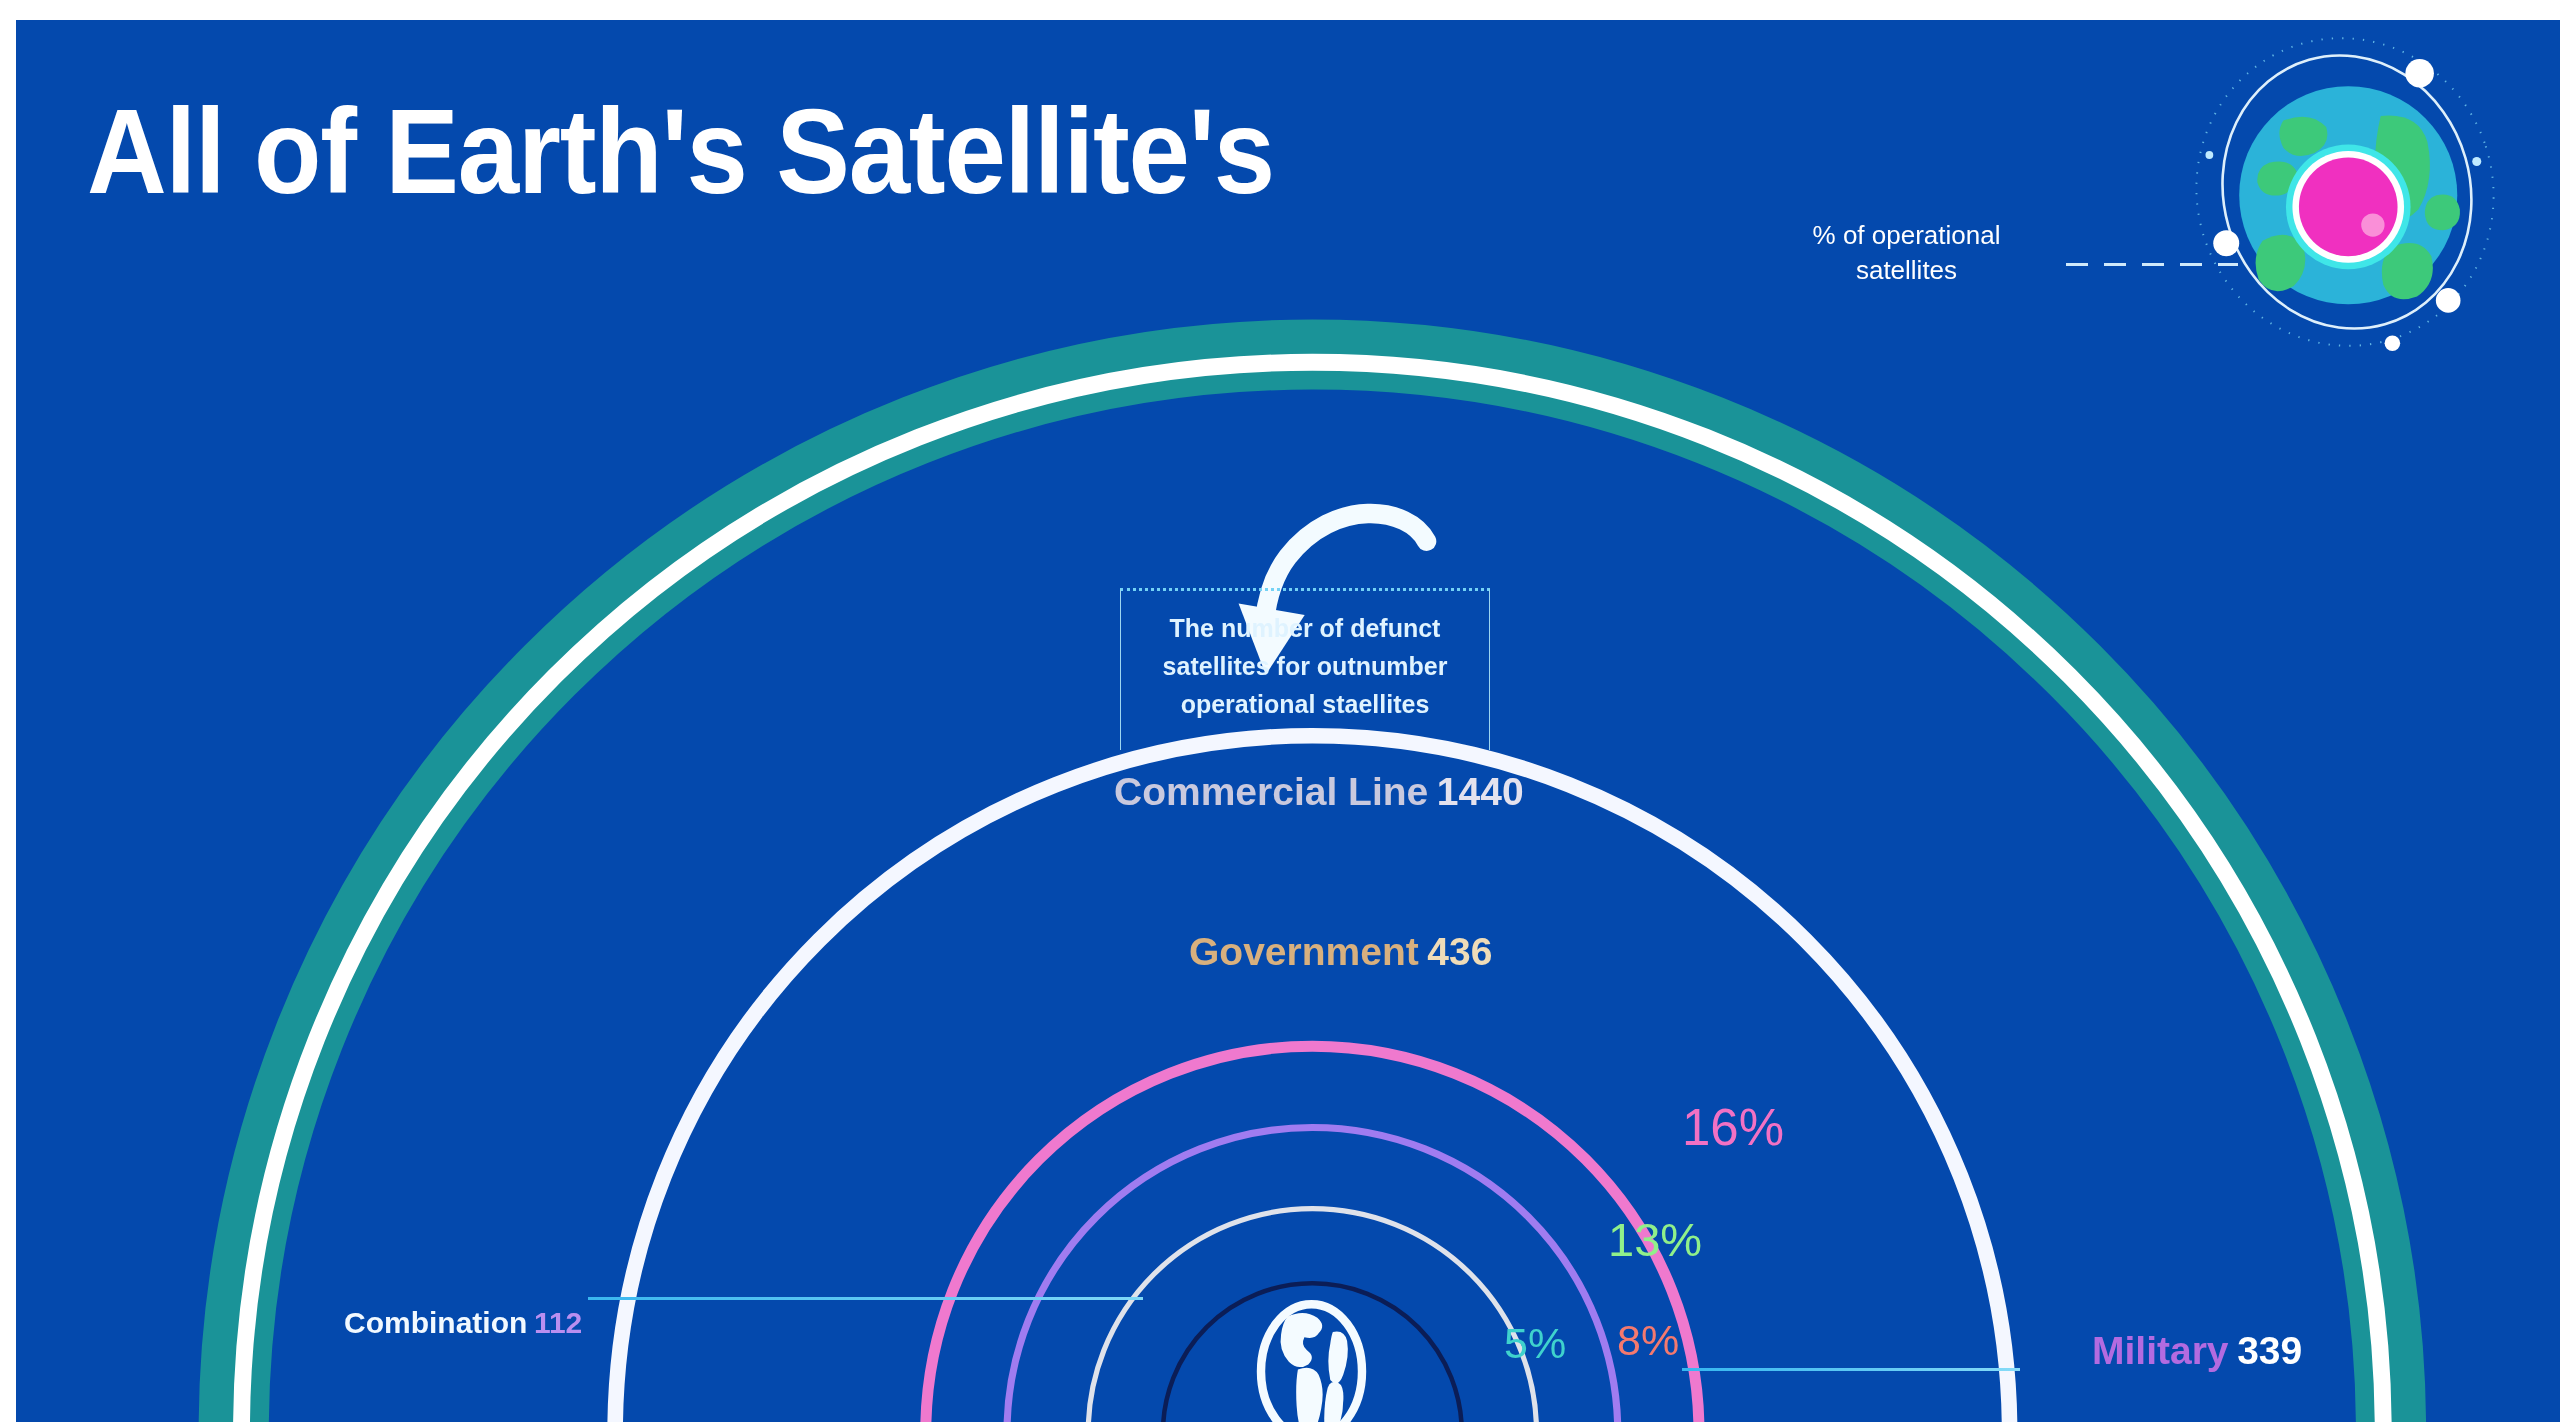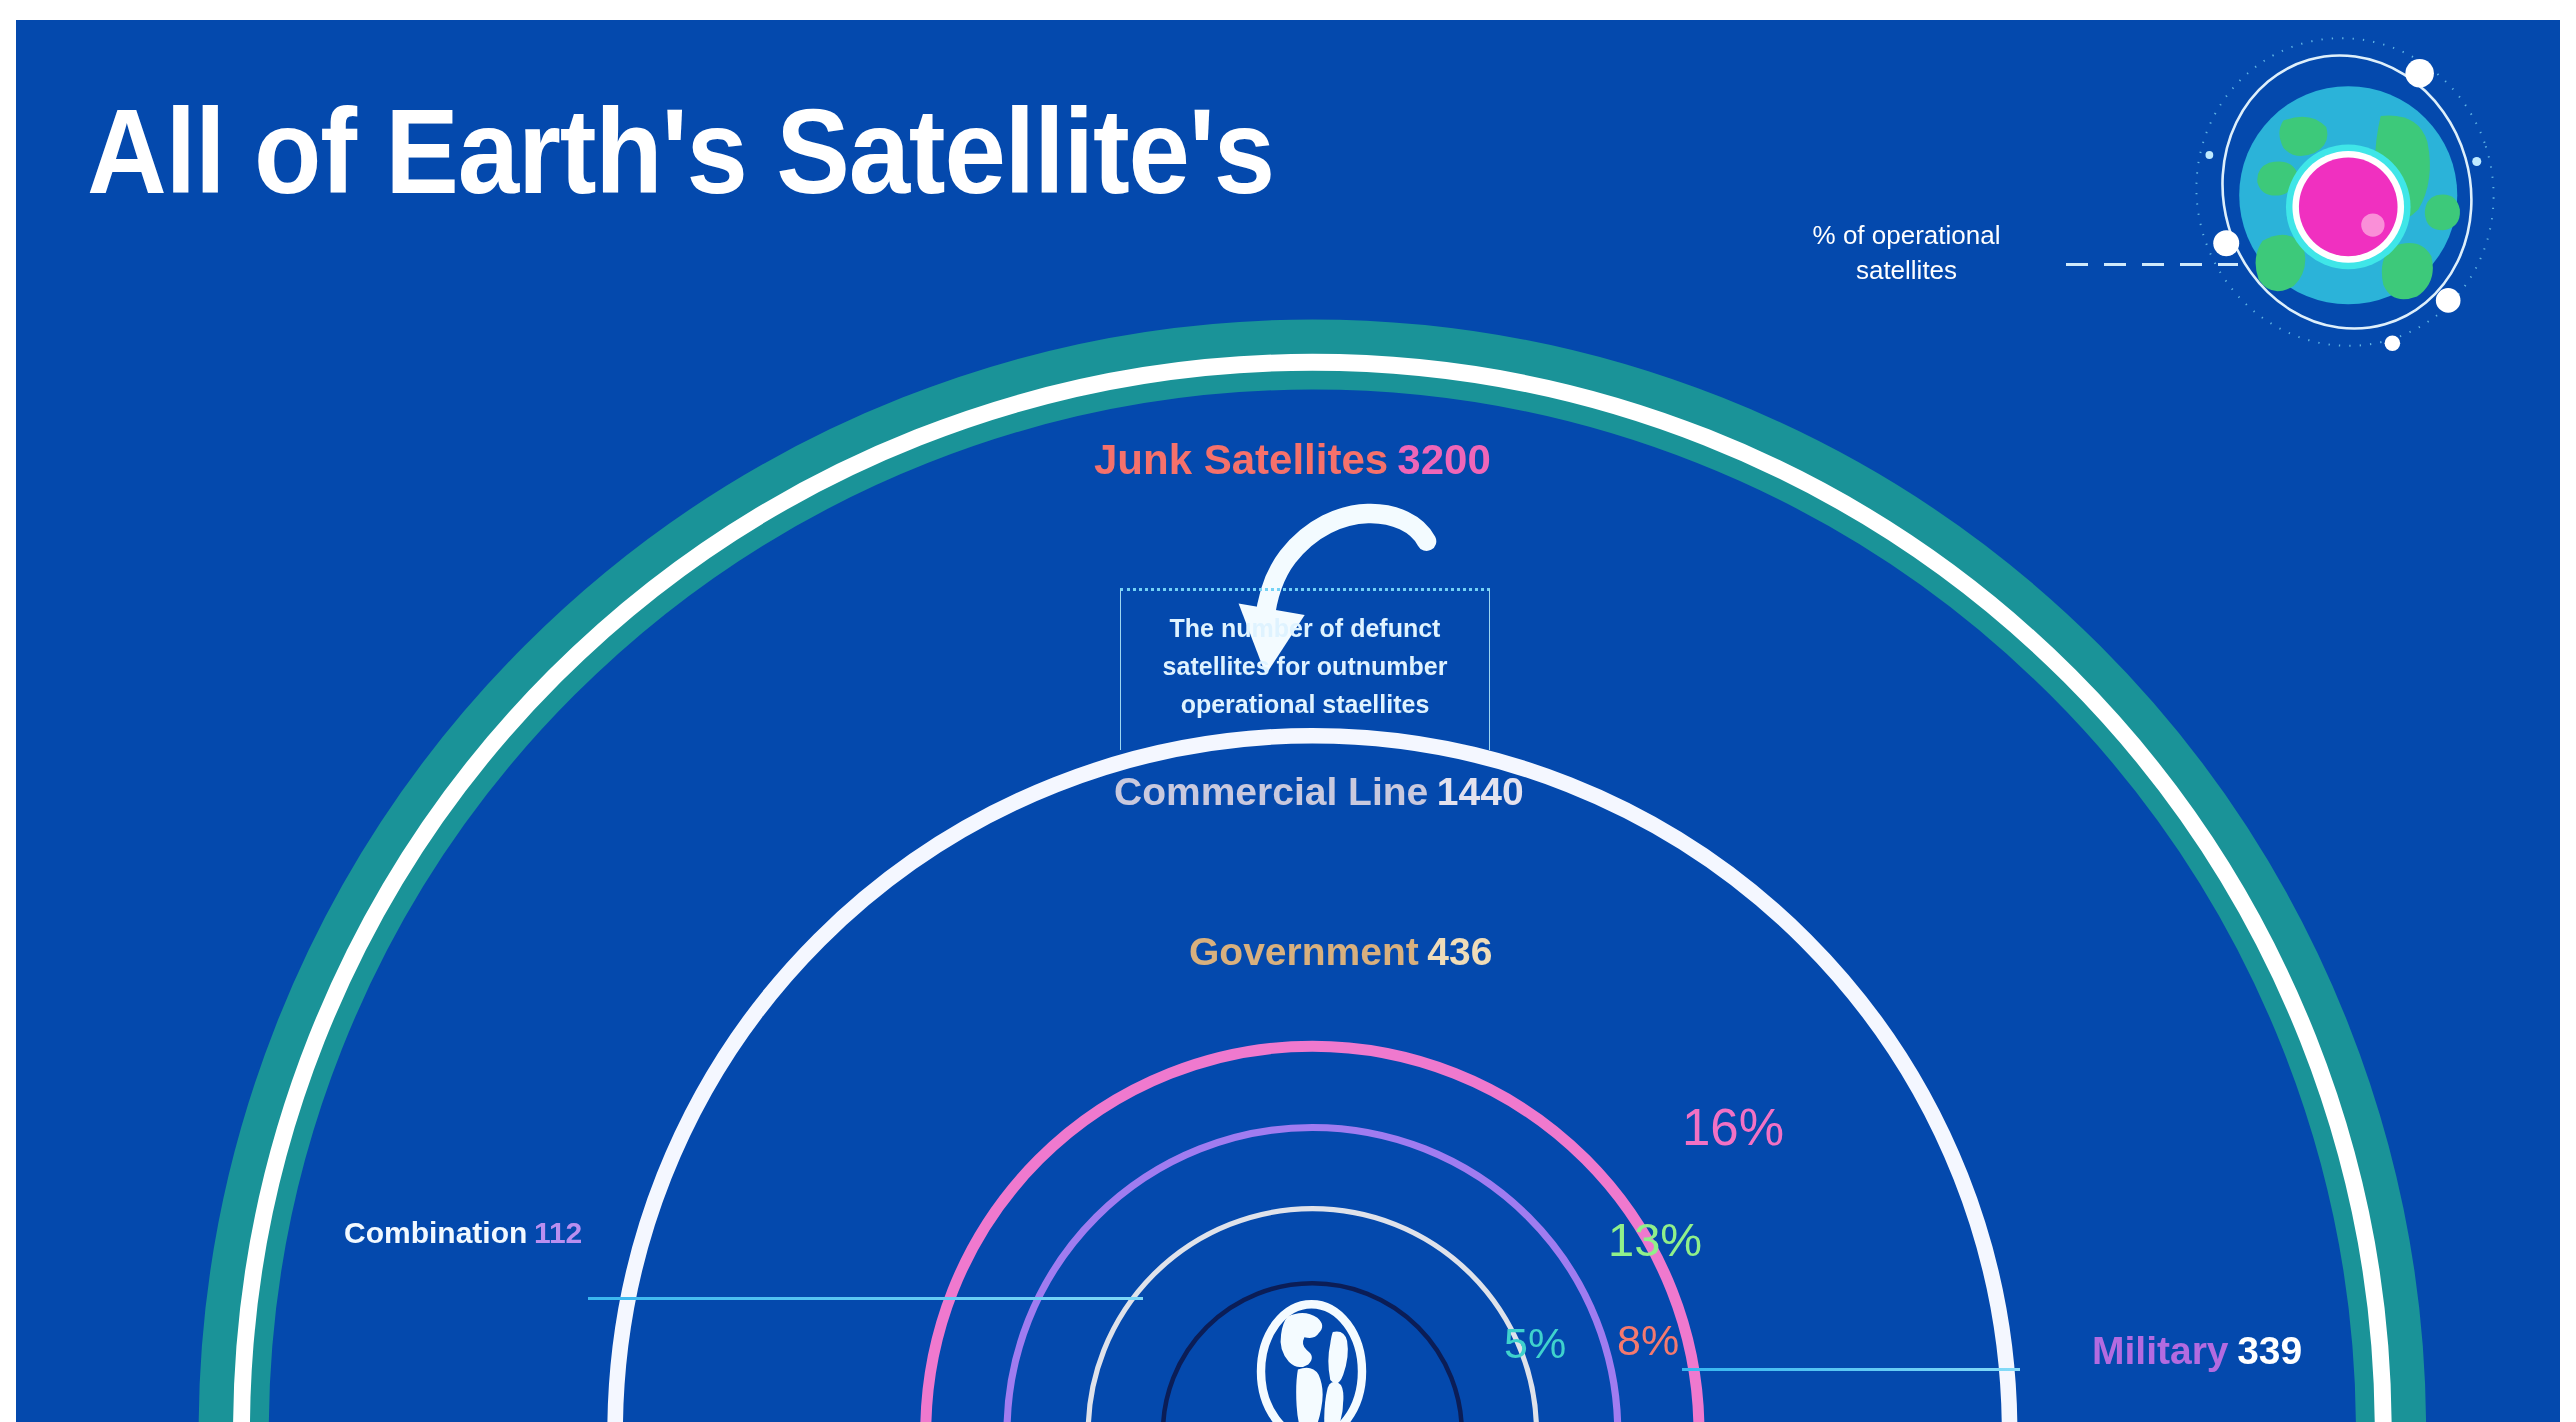--- a/index.html
+++ b/index.html
@@ -105,21 +105,21 @@
 
   #lbl-government{
     left:1153px; top:910px;
     font-size:39px;
     color:#d8b07e;
     margin-left:20px;
   }
   #lbl-government .num{ color:#efdcb8; }
 
   #lbl-combination{
-    left:328px; top:1196px;
+    left:328px; top:1286px;
     font-size:30px;
     color:#f2f9ff;
   }
   #lbl-combination .num{ color:#b98ff0; }
 
   #lbl-military{
     left:2076px; top:1309px;
     font-size:39px;
     color:#b36be0;
   }
@@ -241,23 +241,20 @@
         <circle cx="360" cy="62" r="22" fill="#ffffff"></circle>
         <circle cx="62" cy="324" r="20" fill="#ffffff"></circle>
         <circle cx="404" cy="412" r="19" fill="#ffffff"></circle>
         <circle cx="318" cy="478" r="12" fill="#ffffff"></circle>
         <circle cx="448" cy="198" r="7" fill="#bfeaff"></circle>
         <circle cx="36" cy="188" r="6" fill="#bfeaff"></circle>
       </svg>
 
     </div>
 
-    <div class="arc-label" id="lbl-junk">
-      <span>Junk Satellites</span><span class="num">3200</span>
-    </div>
 
     <div class="arc-label" id="lbl-commercial">
       <span>Commercial Line</span><span class="num">1440</span>
     </div>
 
     <div class="arc-label" id="lbl-government">
       <span>Government</span><span class="num">436</span>
     </div>
 
     <div class="arc-label" id="lbl-combination">

